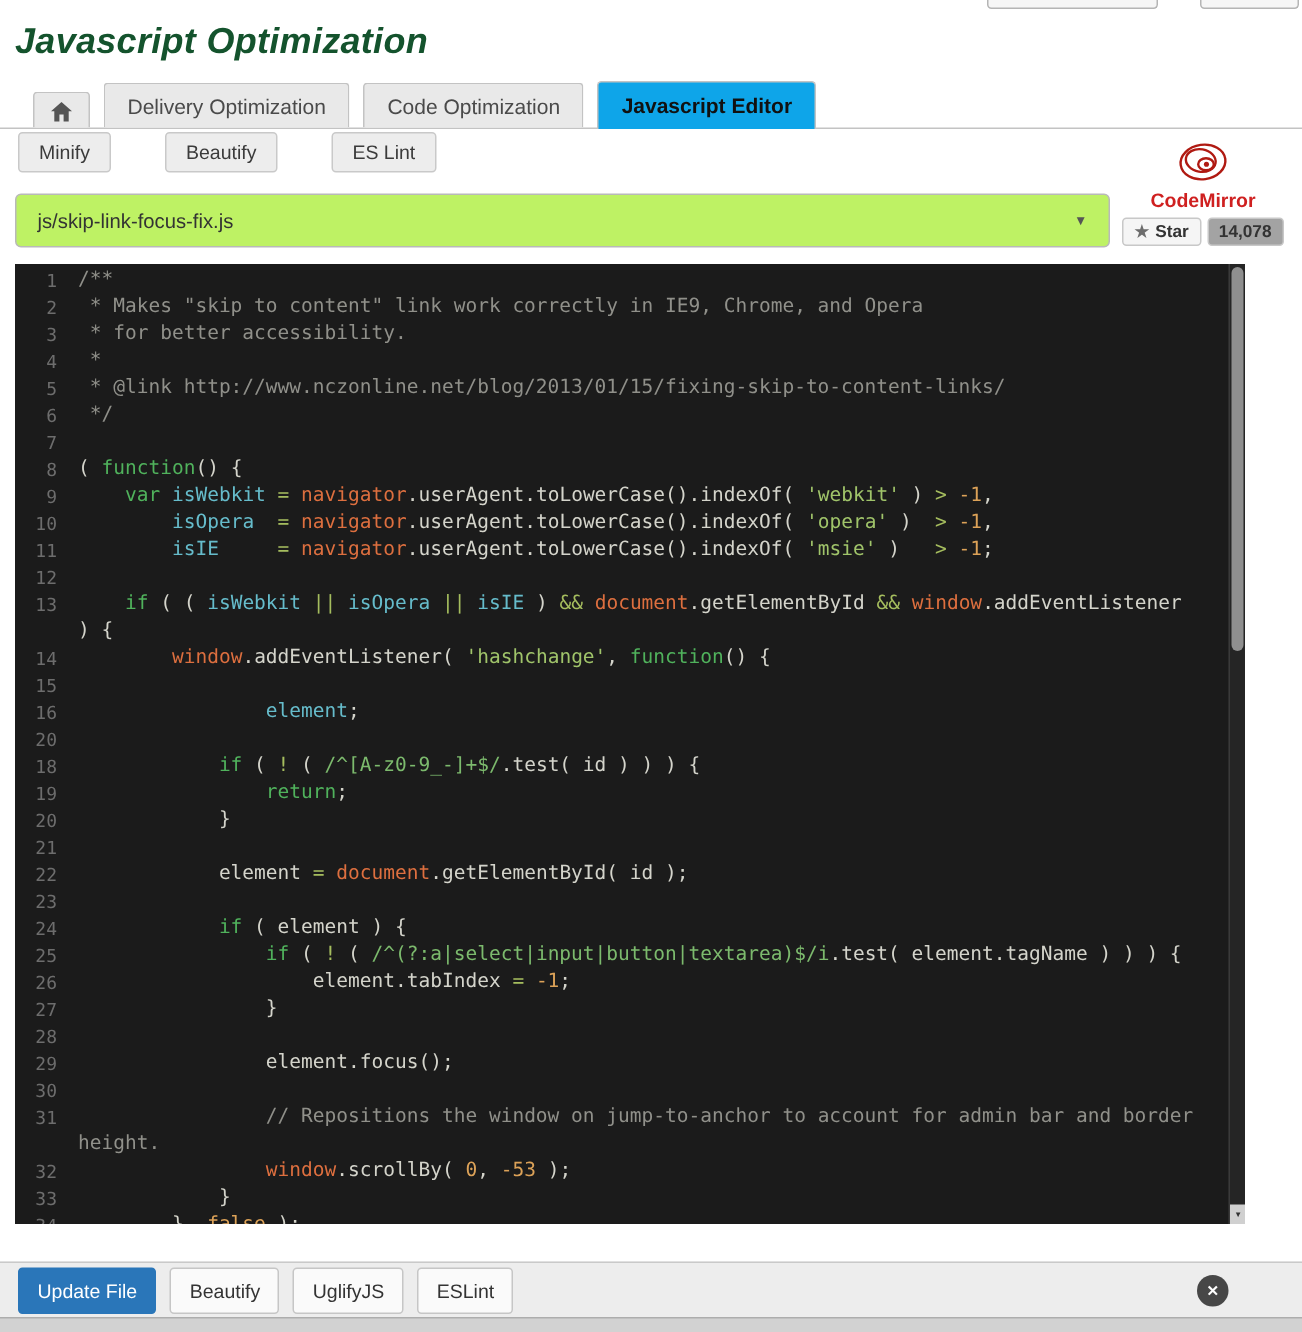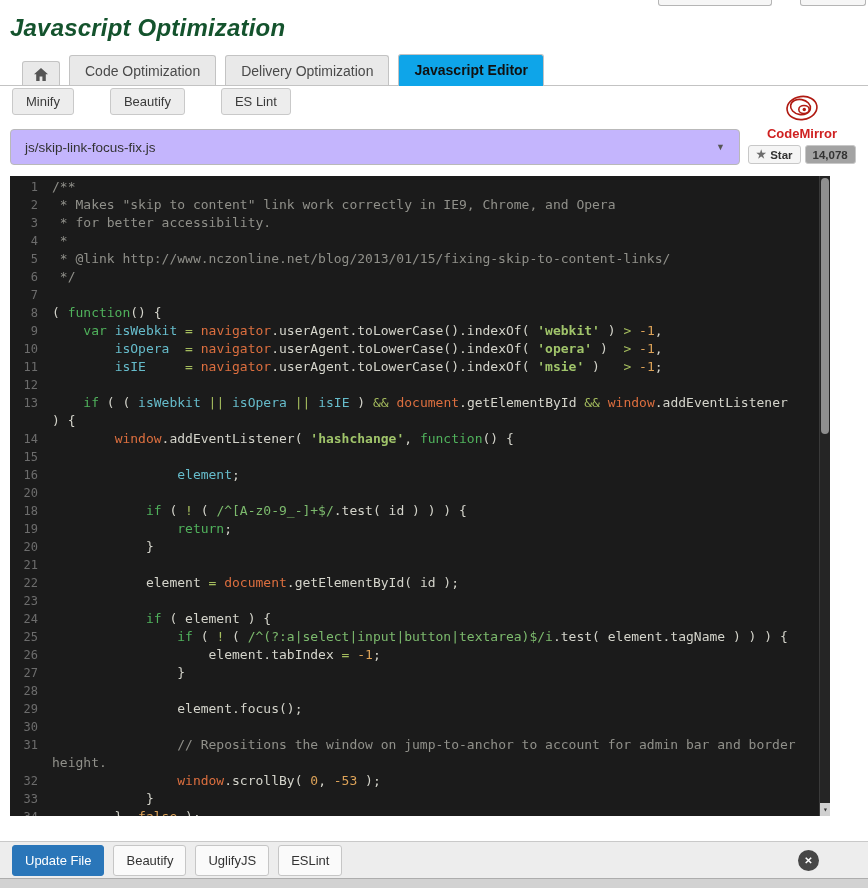--- a/index.html
+++ b/index.html
@@ -67,21 +67,21 @@
     padding: 5px 13px;
     margin-right: 9px;
     border-radius: 3px;
     cursor: pointer;
   }
 
   
   .file-select {
     position: absolute; top: 129px; left: 10px;
     width: 730px; height: 36px;
-    background: #c4b5fd;
+    background: #bef264;
     border: 1px solid #b9b9b9;
     border-radius: 4px;
     display: flex; align-items: center;
     padding: 0 14px;
     font-size: 13.5px; color: #333;
     cursor: pointer;
   }
   .fs-caret { margin-left: auto; font-size: 9px; color: #555; }
 
   
@@ -120,21 +120,21 @@
     text-align: right;
     color: var(--ed-gutter-text, #6d6d6d);
     font-size: 12px;
     user-select: none;
   }
   .cm-line { white-space: pre; padding-left: 2px; color: var(--ed-text, #d4d4cb); }
 
   .tk-d { color: var(--ed-text, #d4d4cb); }
   .tk-c { color: var(--ed-comment, #90908a); }
   .tk-k { color: var(--ed-keyword, #50b25c); }
-  .tk-s { color: var(--ed-string, #a0c46a); font-weight: bold; }
+  .tk-s { color: var(--ed-string, #a0c46a); }
   .tk-n { color: var(--ed-number, #dca258); }
   .tk-g { color: var(--ed-global, #dd6f3f); }
   .tk-v { color: var(--ed-variable, #66bccb); }
   .tk-o { color: var(--ed-operator, #a5bd5e); }
   .tk-r { color: var(--ed-regex, #7cba6d); }
 
   .scrollbar {
     position: absolute; top: 0; right: 0;
     width: 11px; height: 100%;
     background: #252525;
@@ -199,22 +199,22 @@
 <div class="cut-btn cut-btn-2"></div>
 
 <h1 class="title">Javascript Optimization</h1>
 
 <nav class="main-tabs">
   <div class="tab tab-home">
     <svg width="16" height="15" viewBox="0 0 16 15">
       <path d="M8 1 L15 7.2 L12.8 7.2 L12.8 14 L9.4 14 L9.4 9.4 L6.6 9.4 L6.6 14 L3.2 14 L3.2 7.2 L1 7.2 Z" fill="#555"></path>
     </svg>
   </div>
+  <div class="tab">Delivery Optimization</div>
   <div class="tab">Code Optimization</div>
-  <div class="tab">Delivery Optimization</div>
   <div class="tab active">Javascript Editor</div>
 </nav>
 
 <nav class="sub-tabs">
   <div class="subtab">Minify</div>
   <div class="subtab">Beautify</div>
   <div class="subtab">ES Lint</div>
 </nav>
 
 <div class="file-select">

